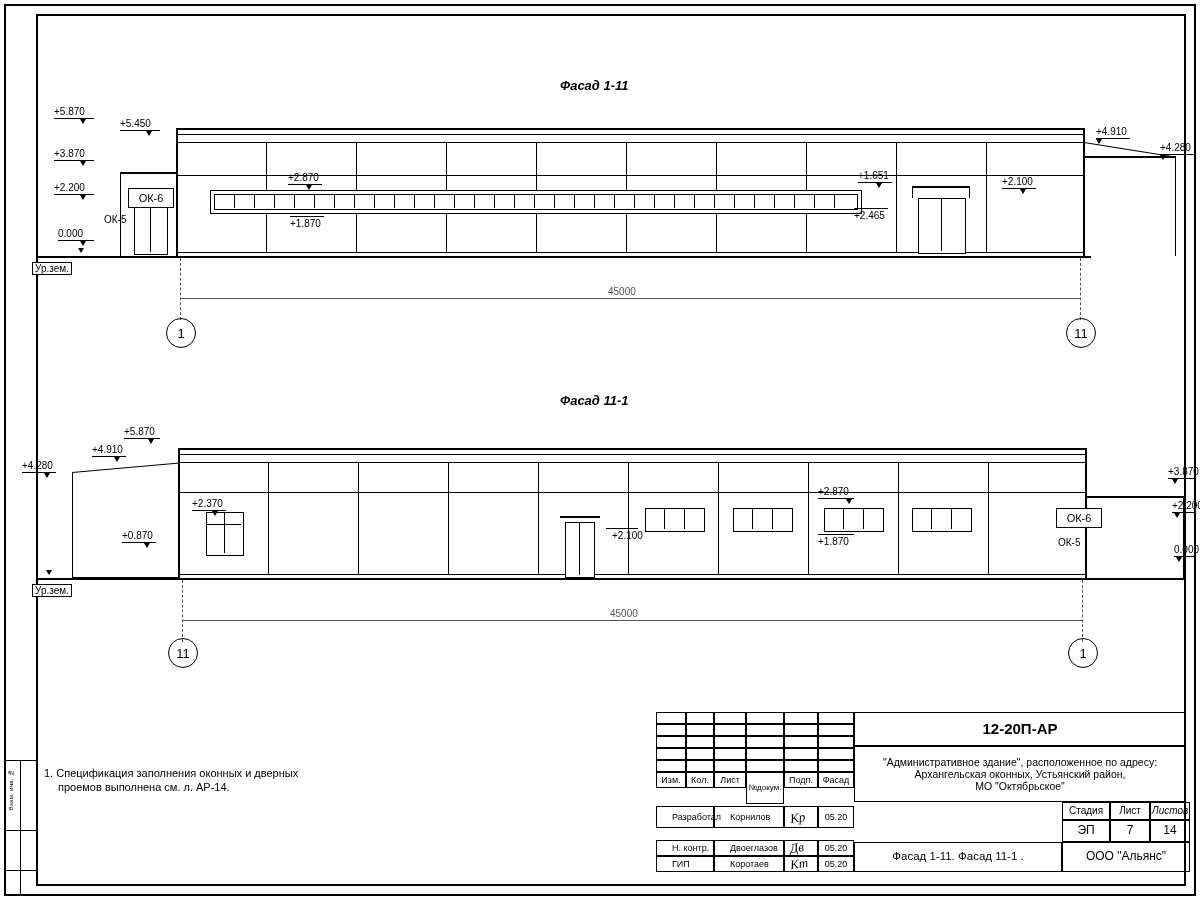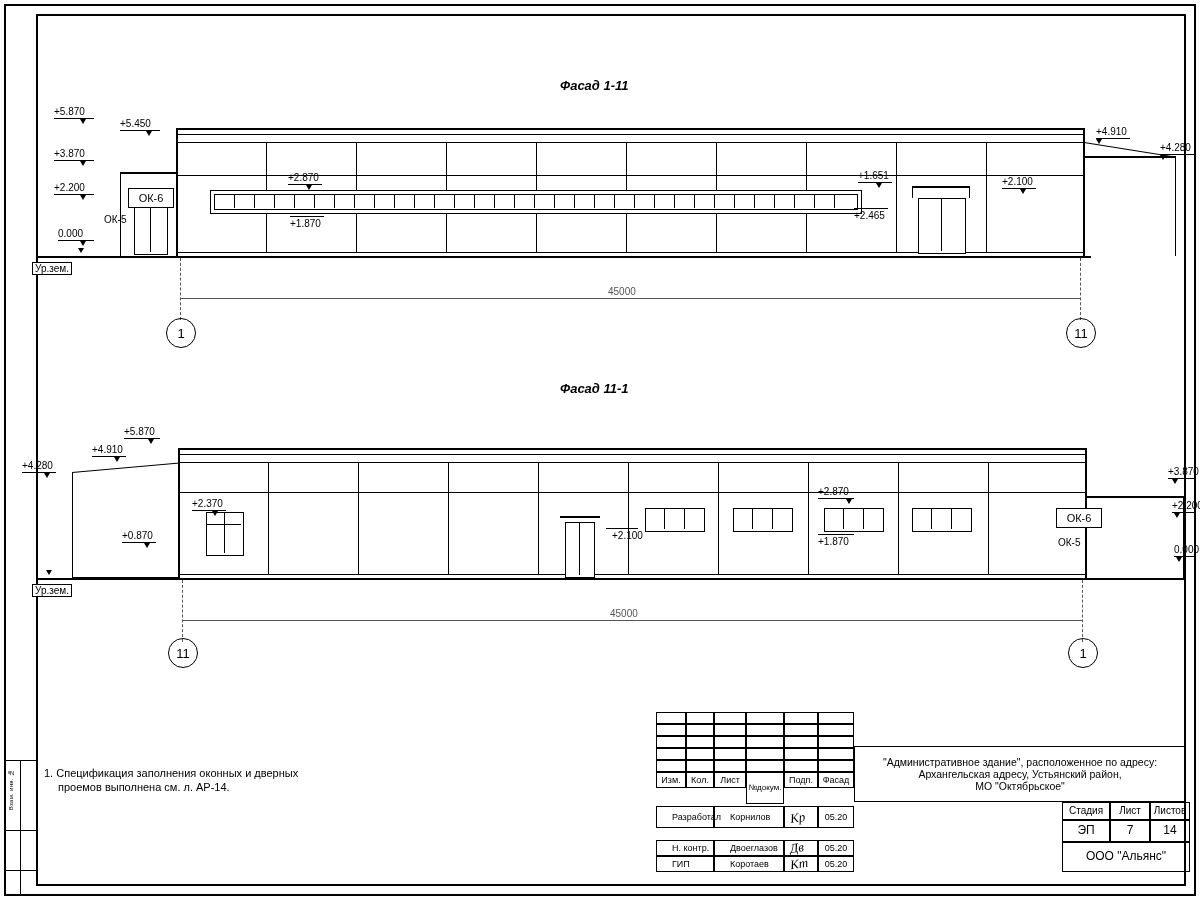--- a/index.html
+++ b/index.html
@@ -175,21 +175,21 @@
   <div class="ln" style="left:1160px;top:154px;width:34px;height:1px;"></div>
   <div class="arrowdn" style="left:1160px;top:155px;"></div>
 
   <div class="dash" style="left:180px;top:258px;height:62px;"></div>
   <div class="dash" style="left:1080px;top:258px;height:62px;"></div>
   <div class="ln" style="left:180px;top:298px;width:900px;height:1px;background:#555;"></div>
   <div class="dim-text" style="left:608px;top:286px;">45000</div>
   <div class="circ" style="left:166px;top:318px;width:28px;height:28px;">1</div>
   <div class="circ" style="left:1066px;top:318px;width:28px;height:28px;">11</div>
 
-  <div class="title-it" style="left:560px;top:381px;">Фасад 11-1</div>
+  <div class="title-it" style="left:560px;top:393px;">Фасад 11-1</div>
 
   <div class="ln" style="left:36px;top:578px;width:1150px;height:1.8px;"></div>
   <div class="elevmark" style="left:32px;top:584px;border:1px solid #000;padding:0 2px;background:#fff;">Ур.зем.</div>
   <div class="arrowdn" style="left:46px;top:570px;"></div>
 
   <div class="ln" style="left:178px;top:448px;width:908px;height:1.5px;"></div>
   <div class="ln" style="left:178px;top:454px;width:908px;height:1px;"></div>
   <div class="ln" style="left:178px;top:462px;width:908px;height:1px;"></div>
   <div class="ln" style="left:178px;top:448px;width:1.5px;height:130px;"></div>
   <div class="ln" style="left:1085px;top:448px;width:1.5px;height:130px;"></div>
@@ -344,31 +344,33 @@
   <div class="tblcell" style="left:784px;top:840px;width:34px;height:16px;"></div>
   <div class="sig" style="left:790px;top:840px;">Дв</div>
   <div class="tblcell" style="left:818px;top:840px;width:36px;height:16px;font-size:9px;">05.20</div>
 
   <div class="tblcell left" style="left:656px;top:856px;width:58px;height:16px;font-size:9px;">ГИП</div>
   <div class="tblcell left" style="left:714px;top:856px;width:70px;height:16px;font-size:9px;">Коротаев</div>
   <div class="tblcell" style="left:784px;top:856px;width:34px;height:16px;"></div>
   <div class="sig" style="left:790px;top:856px;">Кт</div>
   <div class="tblcell" style="left:818px;top:856px;width:36px;height:16px;font-size:9px;">05.20</div>
 
+  <div class="tblcell" style="left:854px;top:712px;width:332px;height:34px;font-size:15px;font-weight:bold;">12-20П-АР</div>
 
   <div class="tblcell" style="left:854px;top:746px;width:332px;height:56px;flex-direction:column;font-size:10.5px;">
     <span>"Административное здание", расположенное по адресу:</span>
-    <span>Архангельская адресу, Устьянский район,</span>
+    <span>Архангельская оконных, Устьянский район,</span>
     <span>МО "Октябрьское"</span>
   </div>
 
 
   <div class="tblcell" style="left:1062px;top:802px;width:48px;height:18px;font-size:10px;">Стадия</div>
   <div class="tblcell" style="left:1110px;top:802px;width:40px;height:18px;font-size:10px;">Лист</div>
-  <div class="tblcell" style="left:1150px;top:802px;width:40px;height:18px;font-size:10px;">Листов</div>
+  <div class="tblcell" style="left:1150px;top:802px;width:40px;height:18px;font-size:10px;font-style:italic;">Листов</div>
 
   <div class="tblcell" style="left:1062px;top:820px;width:48px;height:22px;font-size:12px;">ЭП</div>
   <div class="tblcell" style="left:1110px;top:820px;width:40px;height:22px;font-size:12px;">7</div>
   <div class="tblcell" style="left:1150px;top:820px;width:40px;height:22px;font-size:12px;">14</div>
 
+  <div class="tblcell" style="left:854px;top:842px;width:208px;height:30px;font-size:11.5px;">Фасад 1-11. Фасад 11-1 .</div>
   <div class="tblcell" style="left:1062px;top:842px;width:128px;height:30px;font-size:12px;">ООО "Альянс"</div>
 
 </div>
 
 </body></html>

